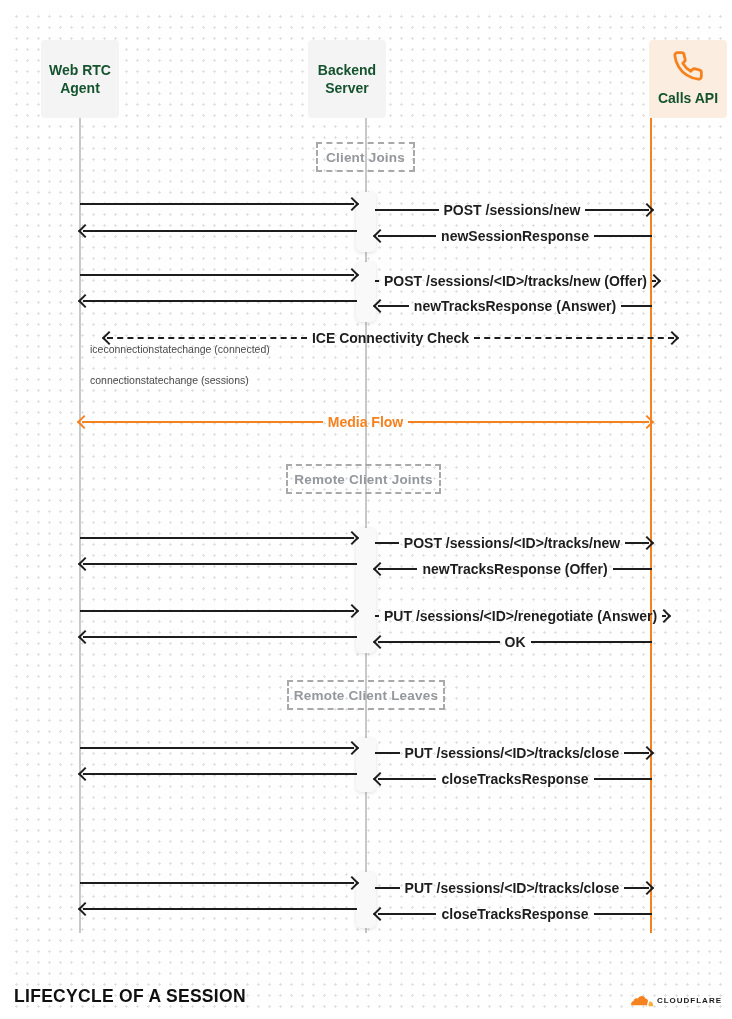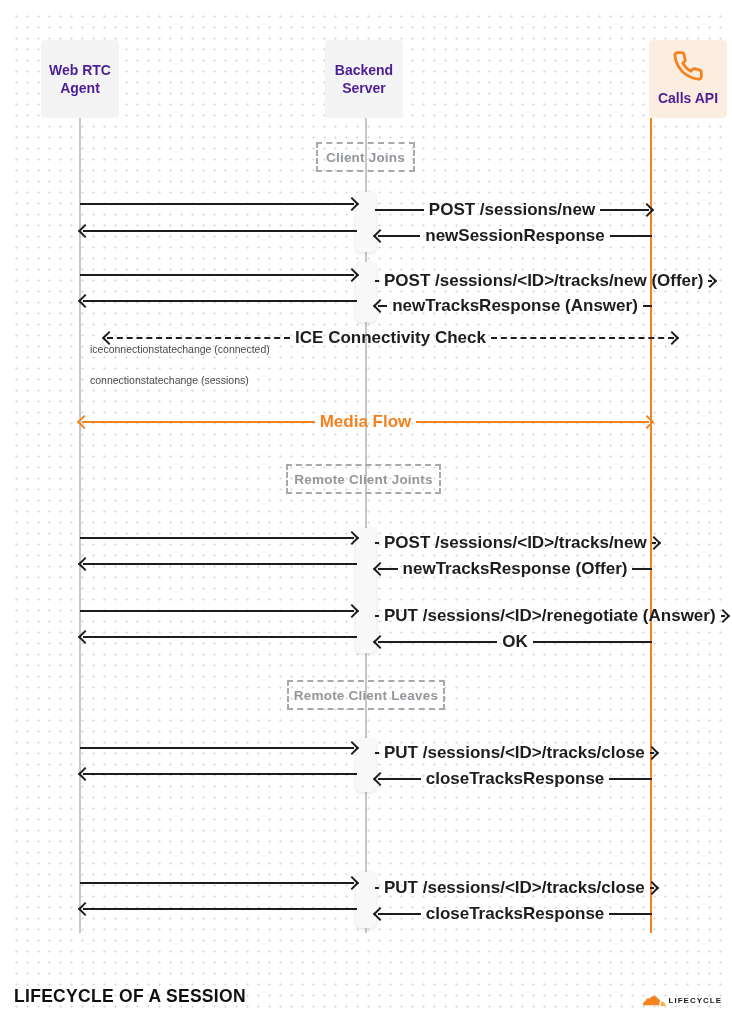--- a/index.html
+++ b/index.html
@@ -11,21 +11,21 @@
   .dots {
     position:absolute; left:8px; top:8px; right:8px; bottom:8px;
     background-image:radial-gradient(#e1e1e1 1.1px, transparent 1.2px);
     background-size:11px 11px; background-position:3px 3px;
   }
   
   .actor {
     position:absolute; width:78px; height:78px; top:40px; border-radius:4px;
     background:#f4f4f4; display:flex; flex-direction:column; align-items:center;
     justify-content:center; font-weight:bold; font-size:14px;
-    color:#4c1d95; line-height:1.3; z-index:4;
+    color:#14532d; line-height:1.3; z-index:4;
   }
   .actor.calls { background:#fbeee0; gap:7px;margin-left:36px; }
   
   .lifeline { position:absolute; width:2px; top:118px; height:815px; background:#c8c8c8; z-index:1; }
   .lifeline.orange { background:#f6821f; }
   
   .bar {
     position:absolute; left:356px; width:20px; background:#f9f9f9;
     border-radius:5px; box-shadow:0 1px 4px rgba(0,0,0,0.13); z-index:2;
   }
@@ -33,21 +33,21 @@
   .phase {
     position:absolute; height:30px; border:2px dashed #a9a9a9; color:#94979c;
     font-size:13.5px; font-weight:bold; letter-spacing:.2px; display:flex;
     align-items:center; justify-content:center; z-index:3; background:transparent;
   }
   
   .arrow { position:absolute; height:18px; display:flex; align-items:center; z-index:3; }
   .seg  { flex:1; height:2.6px; background:#1d1d1d; min-width:4px; }
   .seg.dash { height:0; background:none; border-top:2.6px dashed #1d1d1d; }
   .seg.orange { background:#f6821f; }
-  .lbl { font-size:17px; font-weight:bold; color:#1d1d1d; padding:0 5px; white-space:nowrap; }
+  .lbl { font-size:14px; font-weight:bold; color:#1d1d1d; padding:0 5px; white-space:nowrap; }
   .lbl.orange { color:#f6821f; }
   .chev { width:10px; height:10px; flex:0 0 10px; }
   .chev.r { border-top:2.6px solid #1d1d1d; border-right:2.6px solid #1d1d1d; transform:rotate(45deg); margin-left:-7px; }
   .chev.l { border-top:2.6px solid #1d1d1d; border-right:2.6px solid #1d1d1d; transform:rotate(-135deg); margin-right:-7px; }
   .chev.orange { border-color:#f6821f; }
   .sub { position:absolute; font-size:10.5px; color:#4a4a4a; z-index:3; white-space:nowrap; }
   
   .footer-title {
     position:absolute; left:14px; top:986px; font-size:17.5px; font-weight:bold;
     color:#101010; letter-spacing:.3px; z-index:4;
@@ -68,21 +68,21 @@
   <div class="bar" style="top:192px;height:60px;"></div>
   <div class="bar" style="top:262px;height:60px;"></div>
   <div class="bar" style="top:528px;height:125px;"></div>
   <div class="bar" style="top:738px;height:54px;"></div>
   <div class="bar" style="top:872px;height:56px;"></div>
 
   <div class="actor" style="left:41px;">
     <span>Web RTC</span>
     <span>Agent</span>
   </div>
-  <div class="actor" style="left:325px;">
+  <div class="actor" style="left:308px;">
     <span>Backend</span>
     <span>Server</span>
   </div>
   <div class="actor calls" style="left:613px;">
     <span style="display:block;height:32px;">
       <svg width="32" height="32" viewBox="0 0 24 24" fill="none" stroke="#f6821f" stroke-width="2.1" stroke-linecap="round" stroke-linejoin="round">
         <path d="M22 16.92v3a2 2 0 0 1-2.18 2 19.79 19.79 0 0 1-8.63-3.07 19.5 19.5 0 0 1-6-6 19.79 19.79 0 0 1-3.07-8.67A2 2 0 0 1 4.11 2h3a2 2 0 0 1 2 1.72 12.84 12.84 0 0 0 .7 2.81 2 2 0 0 1-.45 2.11L8.09 9.91a16 16 0 0 0 6 6l1.27-1.27a2 2 0 0 1 2.11-.45 12.84 12.84 0 0 0 2.81.7A2 2 0 0 1 22 16.92z"></path>
       </svg>
     </span>
     <span>Calls API</span>
@@ -247,15 +247,15 @@
     </div>
 
   <div class="footer-title">LIFECYCLE OF A SESSION</div>
   <div class="brand">
     <span style="display:block;height:13px;">
       <svg width="26" height="13" viewBox="0 0 52 26">
         <path fill="#f6821f" d="M36.5 24.5l3.2-11c.9-3-1-5.6-4.2-5.8C34.4 4.4 31.4 2 27.7 2c-3.6 0-6.7 2.2-7.9 5.4-.8-.5-1.8-.7-2.8-.7-3.1 0-5.6 2.4-5.7 5.5-2.7.5-4.8 2.7-5.1 5.5-.1.8 0 1.6.2 2.3 0 .1.1.2.1.3.1.2.3.2.5.2h29.5z"></path>
         <path fill="#fbad41" d="M43.7 12.8c-.3 0-.6 0-.9.1l-1.9 6.6c-.5 1.7.6 3.2 2.3 3.2h6.6c.4-1 .6-2.1.6-3.2 0-3.7-3-6.7-6.7-6.7z"></path>
       </svg>
     </span>
-    <span class="brand-text">LIFECYCLE</span>
+    <span class="brand-text">CLOUDFLARE</span>
   </div>
 </div>
 
 </body></html>

